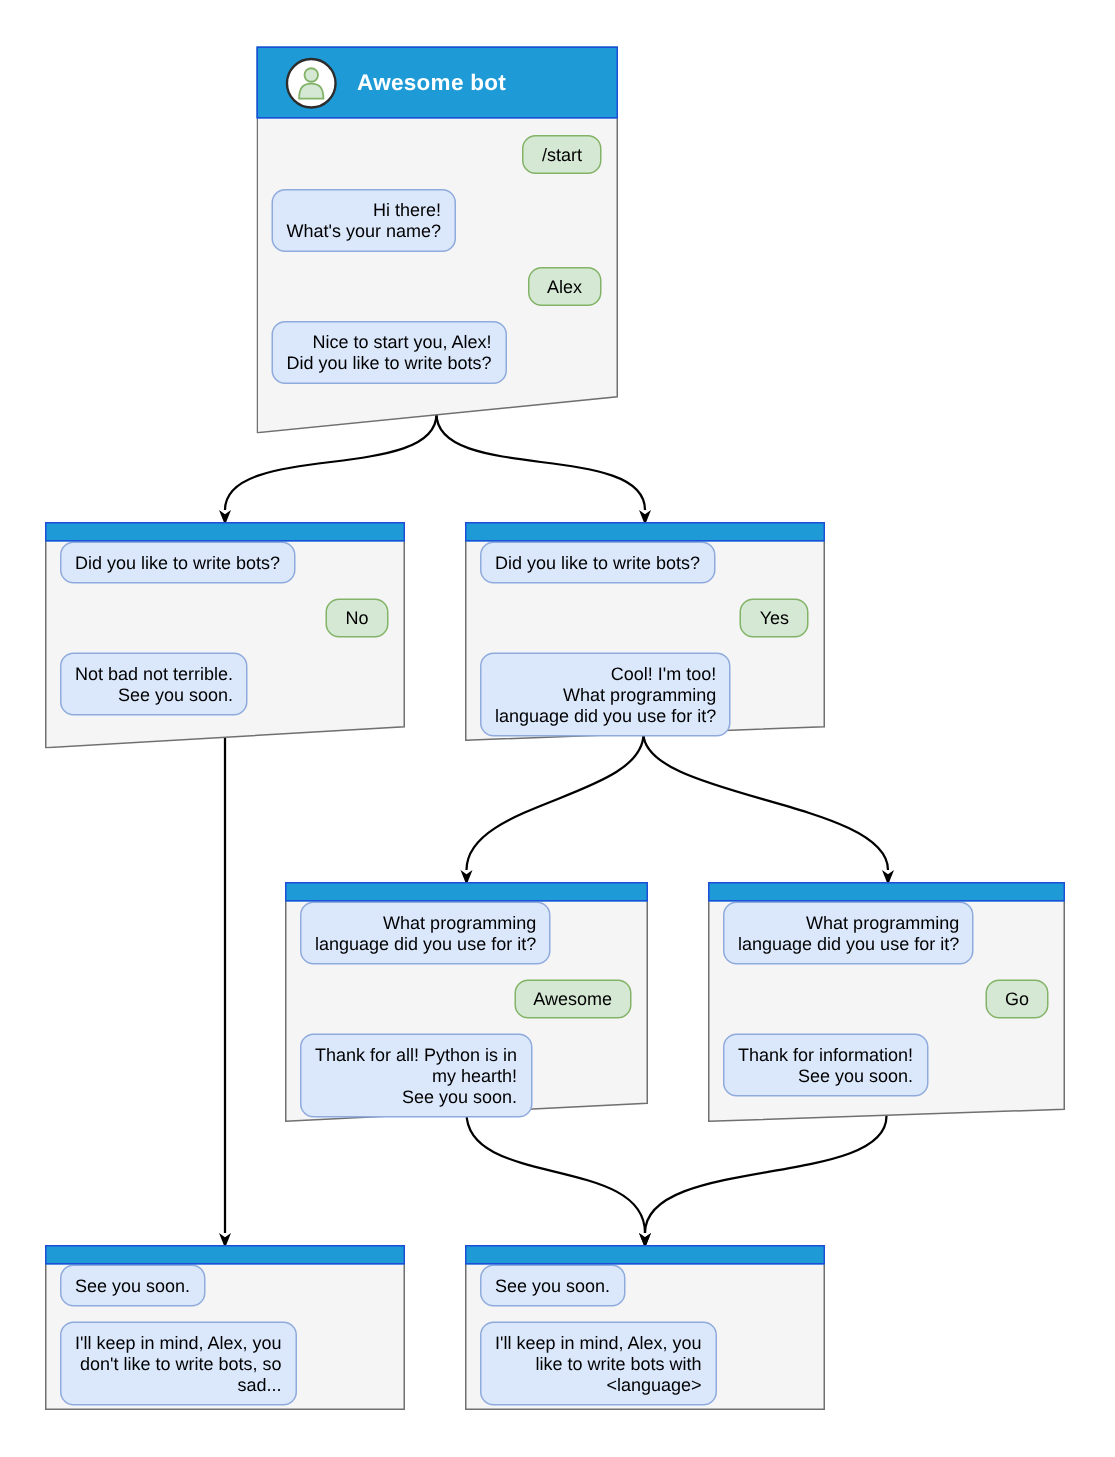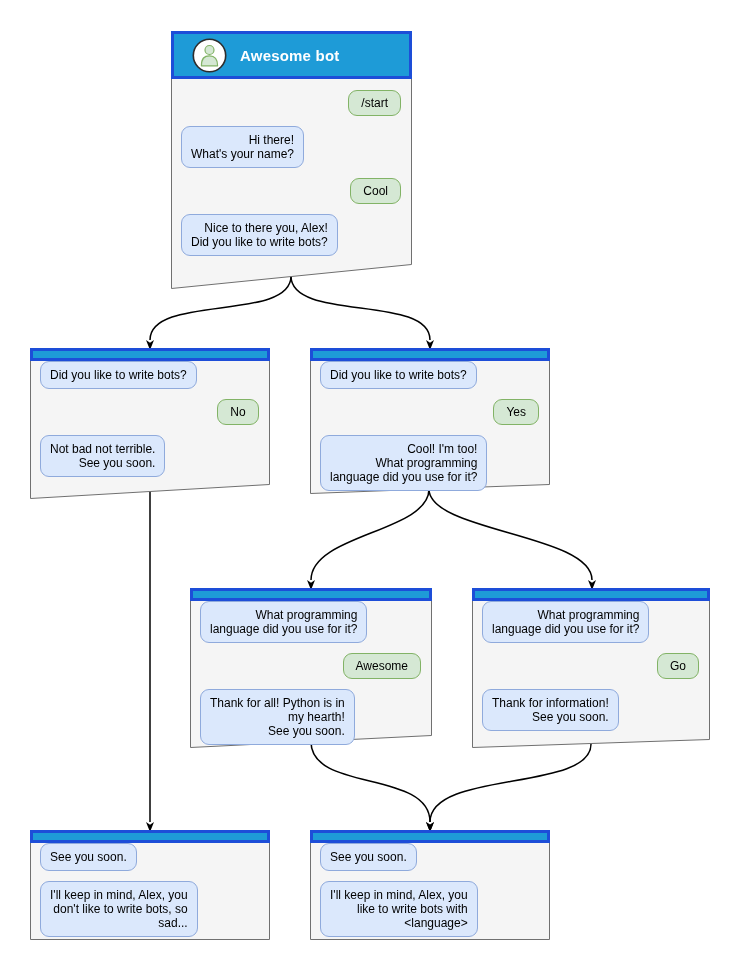--- a/index.html
+++ b/index.html
@@ -16,21 +16,21 @@
   *{box-sizing:border-box;margin:0;padding:0}
   body{background:#ffffff;font-family:"Liberation Sans","DejaVu Sans",sans-serif;}
   .canvas{position:relative;width:743px;height:971px;background:#ffffff;overflow:hidden;}
   #connectors{position:absolute;left:0;top:0;z-index:0;}
   #connectors path.edge{fill:none;stroke:var(--connector);stroke-width:1.5px;}
   .arrowhead{fill:var(--connector);}
   .window{position:absolute;z-index:1;}
   .frame{position:absolute;left:0;top:0;}
   .frame polygon{fill:var(--window_fill);stroke:var(--window_border);stroke-width:1;}
   .titlebar{position:absolute;left:0;top:0;right:0;background:var(--header_blue);
-            border:3px solid #1d4ed8;z-index:3;display:flex;align-items:center;}
+            border:1px solid #1d4ed8;z-index:3;display:flex;align-items:center;}
   .titlebar.main{height:48px;padding-left:18px;gap:13px;}
   .titlebar.small{height:13px;}
   .title{color:var(--title_text);font-size:15px;font-weight:bold;letter-spacing:.2px;}
   .avatar{flex:0 0 auto;display:block;}
   .messages{position:relative;z-index:2;display:flex;flex-direction:column;gap:10px;
             padding:3px 11px 0 10px;}
   .messages.under-bar{padding-top:0;}
   .messages.under-bar .msg:first-child{margin-top:-8px;}
   .msg{width:max-content;max-width:185px;font-size:12px;line-height:14px;color:#000;
        white-space:pre-line;border-radius:9px;}
@@ -68,22 +68,22 @@
         <circle cx="17.5" cy="17.5" r="16.2" fill="#ffffff" stroke="#2d2d2d" stroke-width="1.6"></circle>
         <circle cx="17.5" cy="12" r="4.5" fill="#D5E8D4" stroke="#82B366" stroke-width="1.2"></circle>
         <path d="M9.4 27.8 C9.4 20.2 12.2 17.8 17.5 17.8 C22.8 17.8 25.6 20.2 25.6 27.8 Z" fill="#D5E8D4" stroke="#82B366" stroke-width="1.2" stroke-linejoin="round"></path>
       </svg>
       <span class="title">Awesome bot</span>
     </div>
     <div class="messages" style="padding-top:59px;">
       <div class="msg user">/start</div>
       <div class="msg bot">Hi there!
 What's your name?</div>
-      <div class="msg user">Cool</div>
-      <div class="msg bot">Nice to there you, Alex!
+      <div class="msg user">Alex</div>
+      <div class="msg bot">Nice to start you, Alex!
 Did you like to write bots?</div>
     </div>
   </div>
 
   <div class="window" style="left:30px;top:348px;width:240px;height:151px;">
     <svg class="frame" width="240" height="151">
       <polygon points="0.5,0.5 239.5,0.5 239.5,136.5 0.5,150.5"></polygon>
     </svg>
     <div class="titlebar small"></div>
     <div class="messages under-bar" style="padding-top:21px;">

